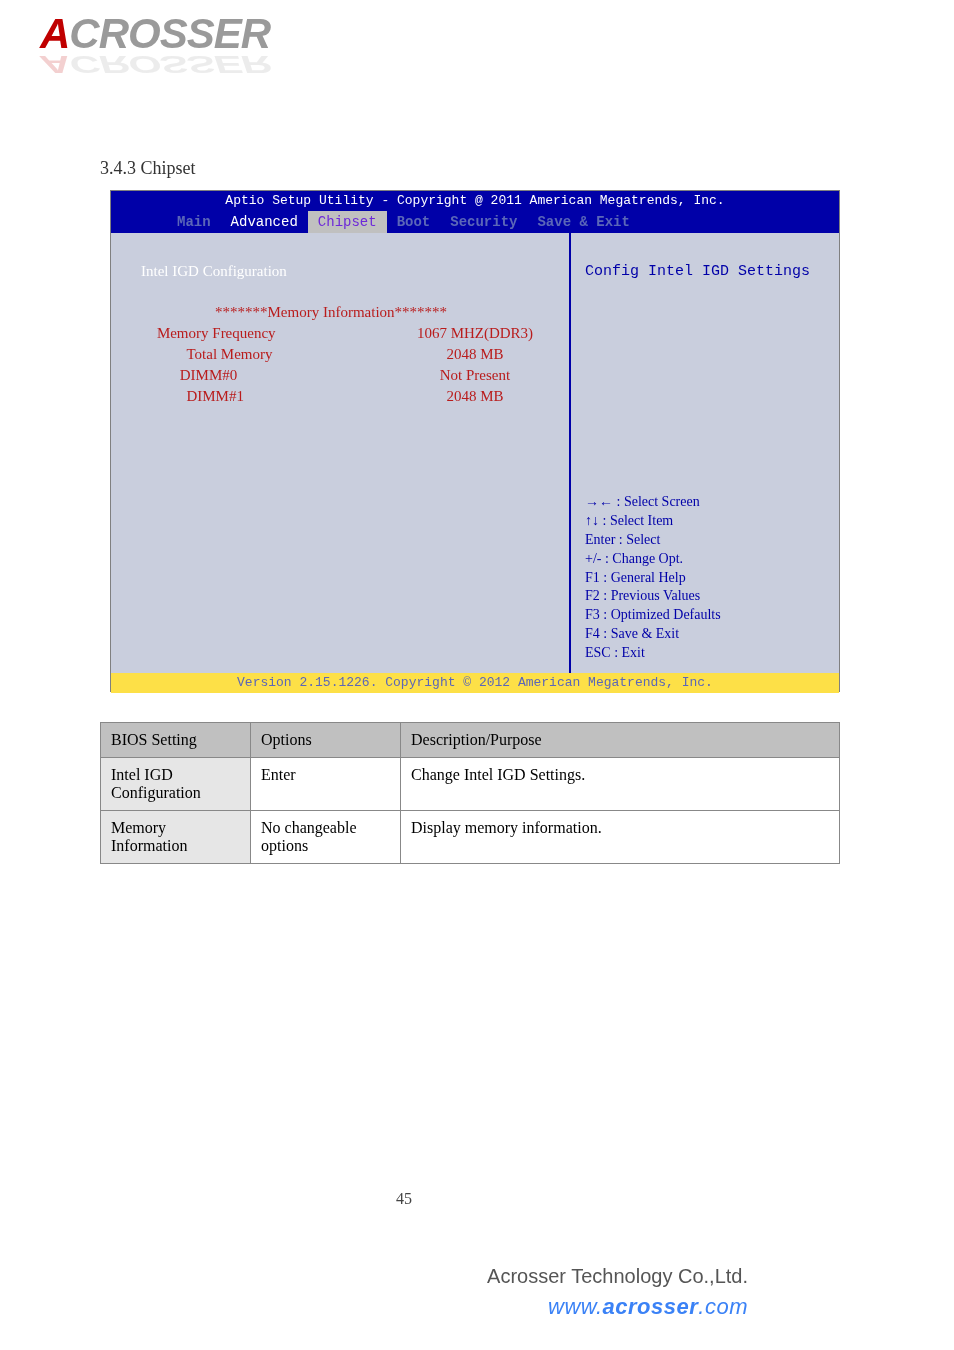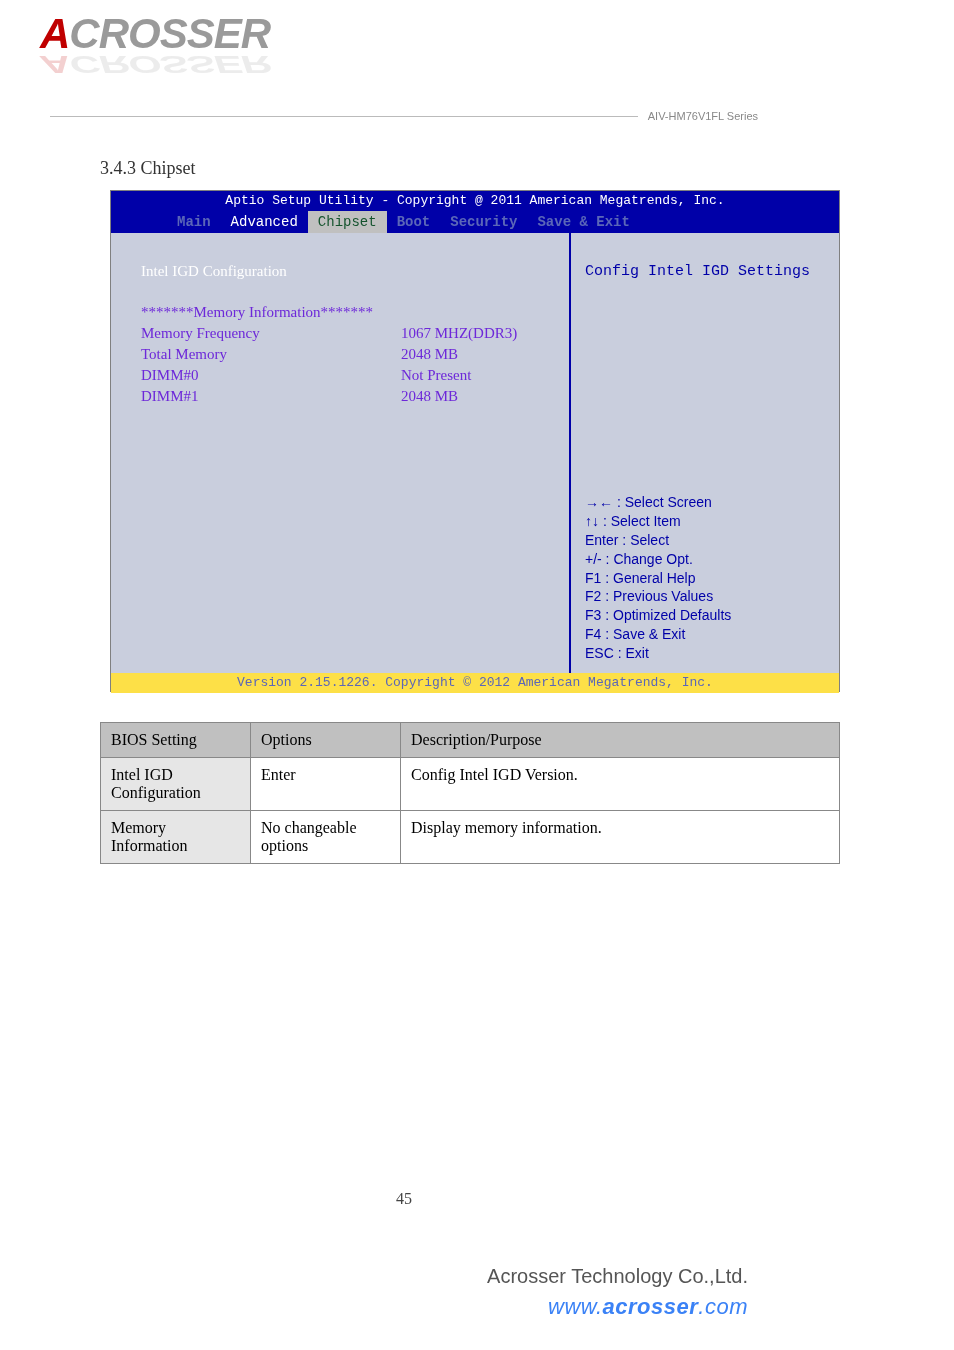--- a/index.html
+++ b/index.html
@@ -21,28 +21,28 @@
   
   .section-heading { position: absolute; left: 100px; top: 158px; font-size: 18px; color: #333; font-family: "Times New Roman", serif; }
 
   
   .bios { position: absolute; left: 110px; top: 190px; width: 730px; height: 502px; border: 1px solid #808080; background: #c9cedd; font-family: "Courier New", monospace; font-size: 14px; }
   .bios-top { background: #0000a8; color: #ffffff; height: 20px; line-height: 20px; text-align: center; font-size: 13px; }
   .bios-tabs { background: #0000a8; height: 22px; display: flex; align-items: stretch; padding-left: 56px; }
   .bios-tab { padding: 0 10px; line-height: 22px; font-size: 14px; }
   .bios-tab.dim { color: #5b67b8; font-weight: bold; }
   .bios-tab.white { color: #ffffff; }
-  .bios-tab.active { background: #c0c0c0; color: #14532d; }
+  .bios-tab.active { background: #c0c0c0; color: #6d28d9; }
   .bios-body { display: flex; height: 440px; }
   .bios-main { width: 460px; border: 2px solid #0000a8; border-top: none; border-left: none; border-bottom: none; padding: 30px 20px 10px 30px; }
   .bios-side { flex: 1; display: flex; flex-direction: column; }
   .bios-side-top { flex: 0 0 250px; padding: 30px 10px 10px 14px; color: #0000a8; font-family: "Courier New", monospace; font-size: 15px; border-bottom: none; }
-  .bios-side-bottom { flex: 1; padding: 10px 10px 10px 14px; color: #0000a8; font-family: Liberation Sans, sans-serif; font-size: 14px; line-height: 1.35; }
+  .bios-side-bottom { flex: 1; padding: 10px 10px 10px 14px; color: #0000a8; font-family: Liberation Serif, serif; font-size: 14px; line-height: 1.35; }
   .bios-main .link-item { color: #ffffff; font-family: "Times New Roman", serif; font-size: 15px; margin-bottom: 24px; }
-  .bios-main .mem-row { display: flex; font-family: "Times New Roman", serif; font-size: 15px; color: #6d28d9; margin-bottom: 4px; }
+  .bios-main .mem-row { display: flex; font-family: "Times New Roman", serif; font-size: 15px; color: #b91c1c; margin-bottom: 4px; justify-content: center; }
   .bios-main .mem-row .lbl { width: 260px; }
   .bios-footer { background: #fde047; color: #5b67b8; height: 20px; line-height: 20px; text-align: center; font-size: 13px; }
 
   
   .desc-table { position: absolute; left: 100px; top: 722px; width: 740px; border-collapse: collapse; font-family: "Times New Roman", serif; font-size: 16px; padding-left: 10px; }
   .desc-table th, .desc-table td { border: 1px solid #888; padding: 8px 10px; vertical-align: top; }
   .desc-table th { background: #c0c0c0; font-weight: normal; text-align: left; }
   .desc-table td.col-a { background: #e6e6e6; width: 150px; }
   .desc-table td.col-b { width: 150px; }
   .desc-table td.col-c { }
@@ -59,24 +59,20 @@
 </head>
 <body>
 
 <div class="page">
 
   <div class="logo">
     <div class="logo-text"><span class="accent">A</span><span>CROSSER</span></div>
     <div class="logo-reflection"><span class="accent">A</span><span>CROSSER</span></div>
   </div>
 
-  <div class="doc-title-row">
-    <hr>
-    <span class="doc-title">AIV-HM76V1FL Series</span>
-  </div>
 
   <div class="section-heading">3.4.3 Chipset</div>
 
   <div class="bios">
     <div class="bios-top">Aptio Setup Utility - Copyright @ 2011 American Megatrends, Inc.</div>
     <div class="bios-tabs">
       <div class="bios-tab dim">Main</div>
       <div class="bios-tab white">Advanced</div>
       <div class="bios-tab active">Chipset</div>
       <div class="bios-tab dim">Boot</div>
@@ -127,21 +123,21 @@
   <table class="desc-table">
     <tbody>
         <tr>
       <th>BIOS Setting</th>
       <th>Options</th>
       <th>Description/Purpose</th>
     </tr>
     <tr>
       <td class="col-a">Intel IGD Configuration</td>
       <td class="col-b">Enter</td>
-      <td class="col-c">Config Intel IGD Version.</td>
+      <td class="col-c">Change Intel IGD Settings.</td>
     </tr>
     <tr>
       <td class="col-a">Memory Information</td>
       <td class="col-b">No changeable options</td>
       <td class="col-c">Display memory information.</td>
     </tr>
   </tbody>
     </table>
 
   <div class="page-number">45</div>

